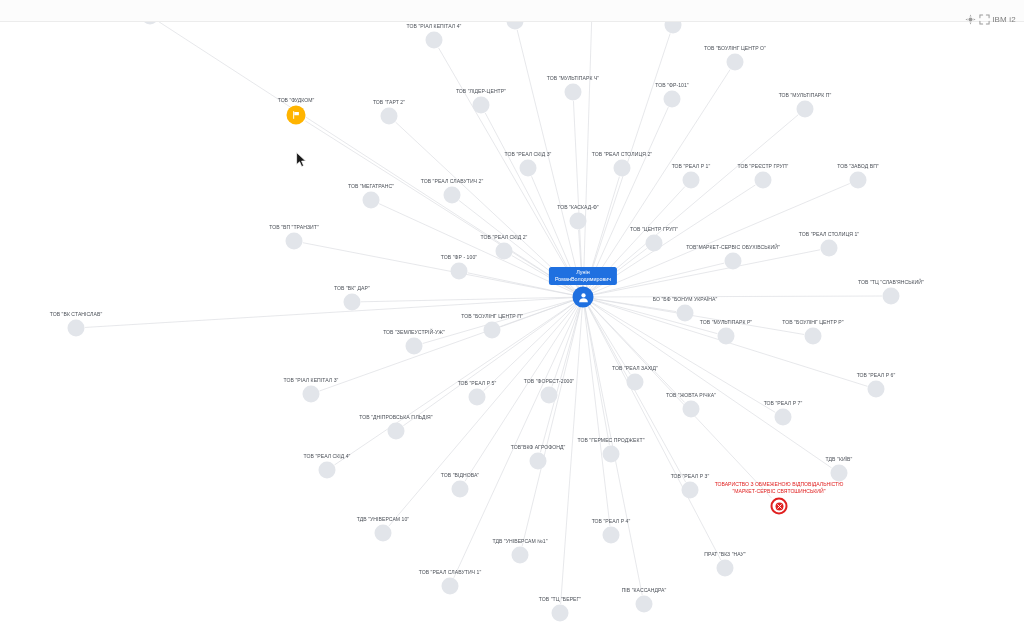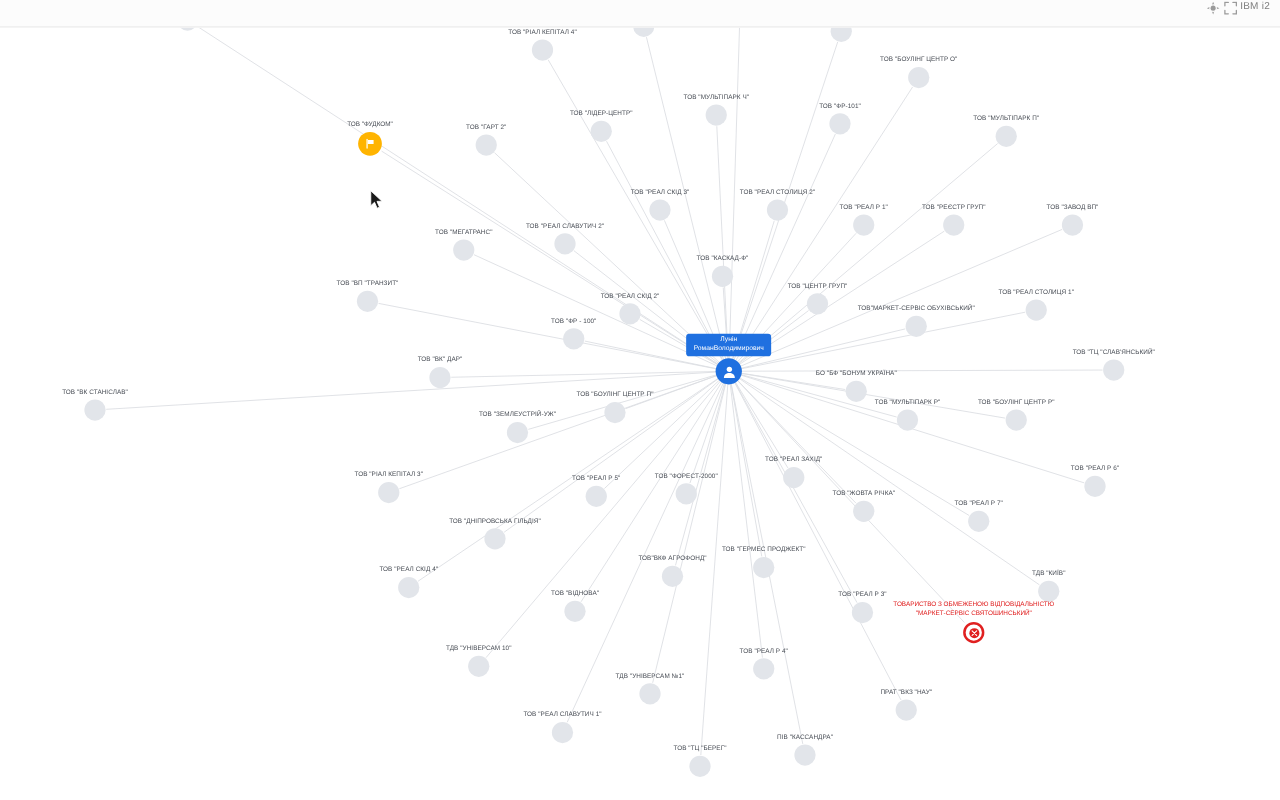--- a/index.html
+++ b/index.html
@@ -25,21 +25,21 @@
     width: 1024px; height: 22px;
     background: #fcfcfc;
     border-bottom: 1px solid #ececec;
     z-index: 40;
   }
   #topbar-right {
     position: absolute;
     right: 6px; top: 0;
     height: 38px;
     display: flex;
-    align-items: flex-start;
+    align-items: center;
     gap: 1px;
   }
   .tb-icon {
     width: 13px; height: 13px;
     display: flex; align-items: center; justify-content: center;
     color: #9a9a9a;
     line-height: 1;
   }
   .tb-icon svg { display: block; }
   #brand-label {

